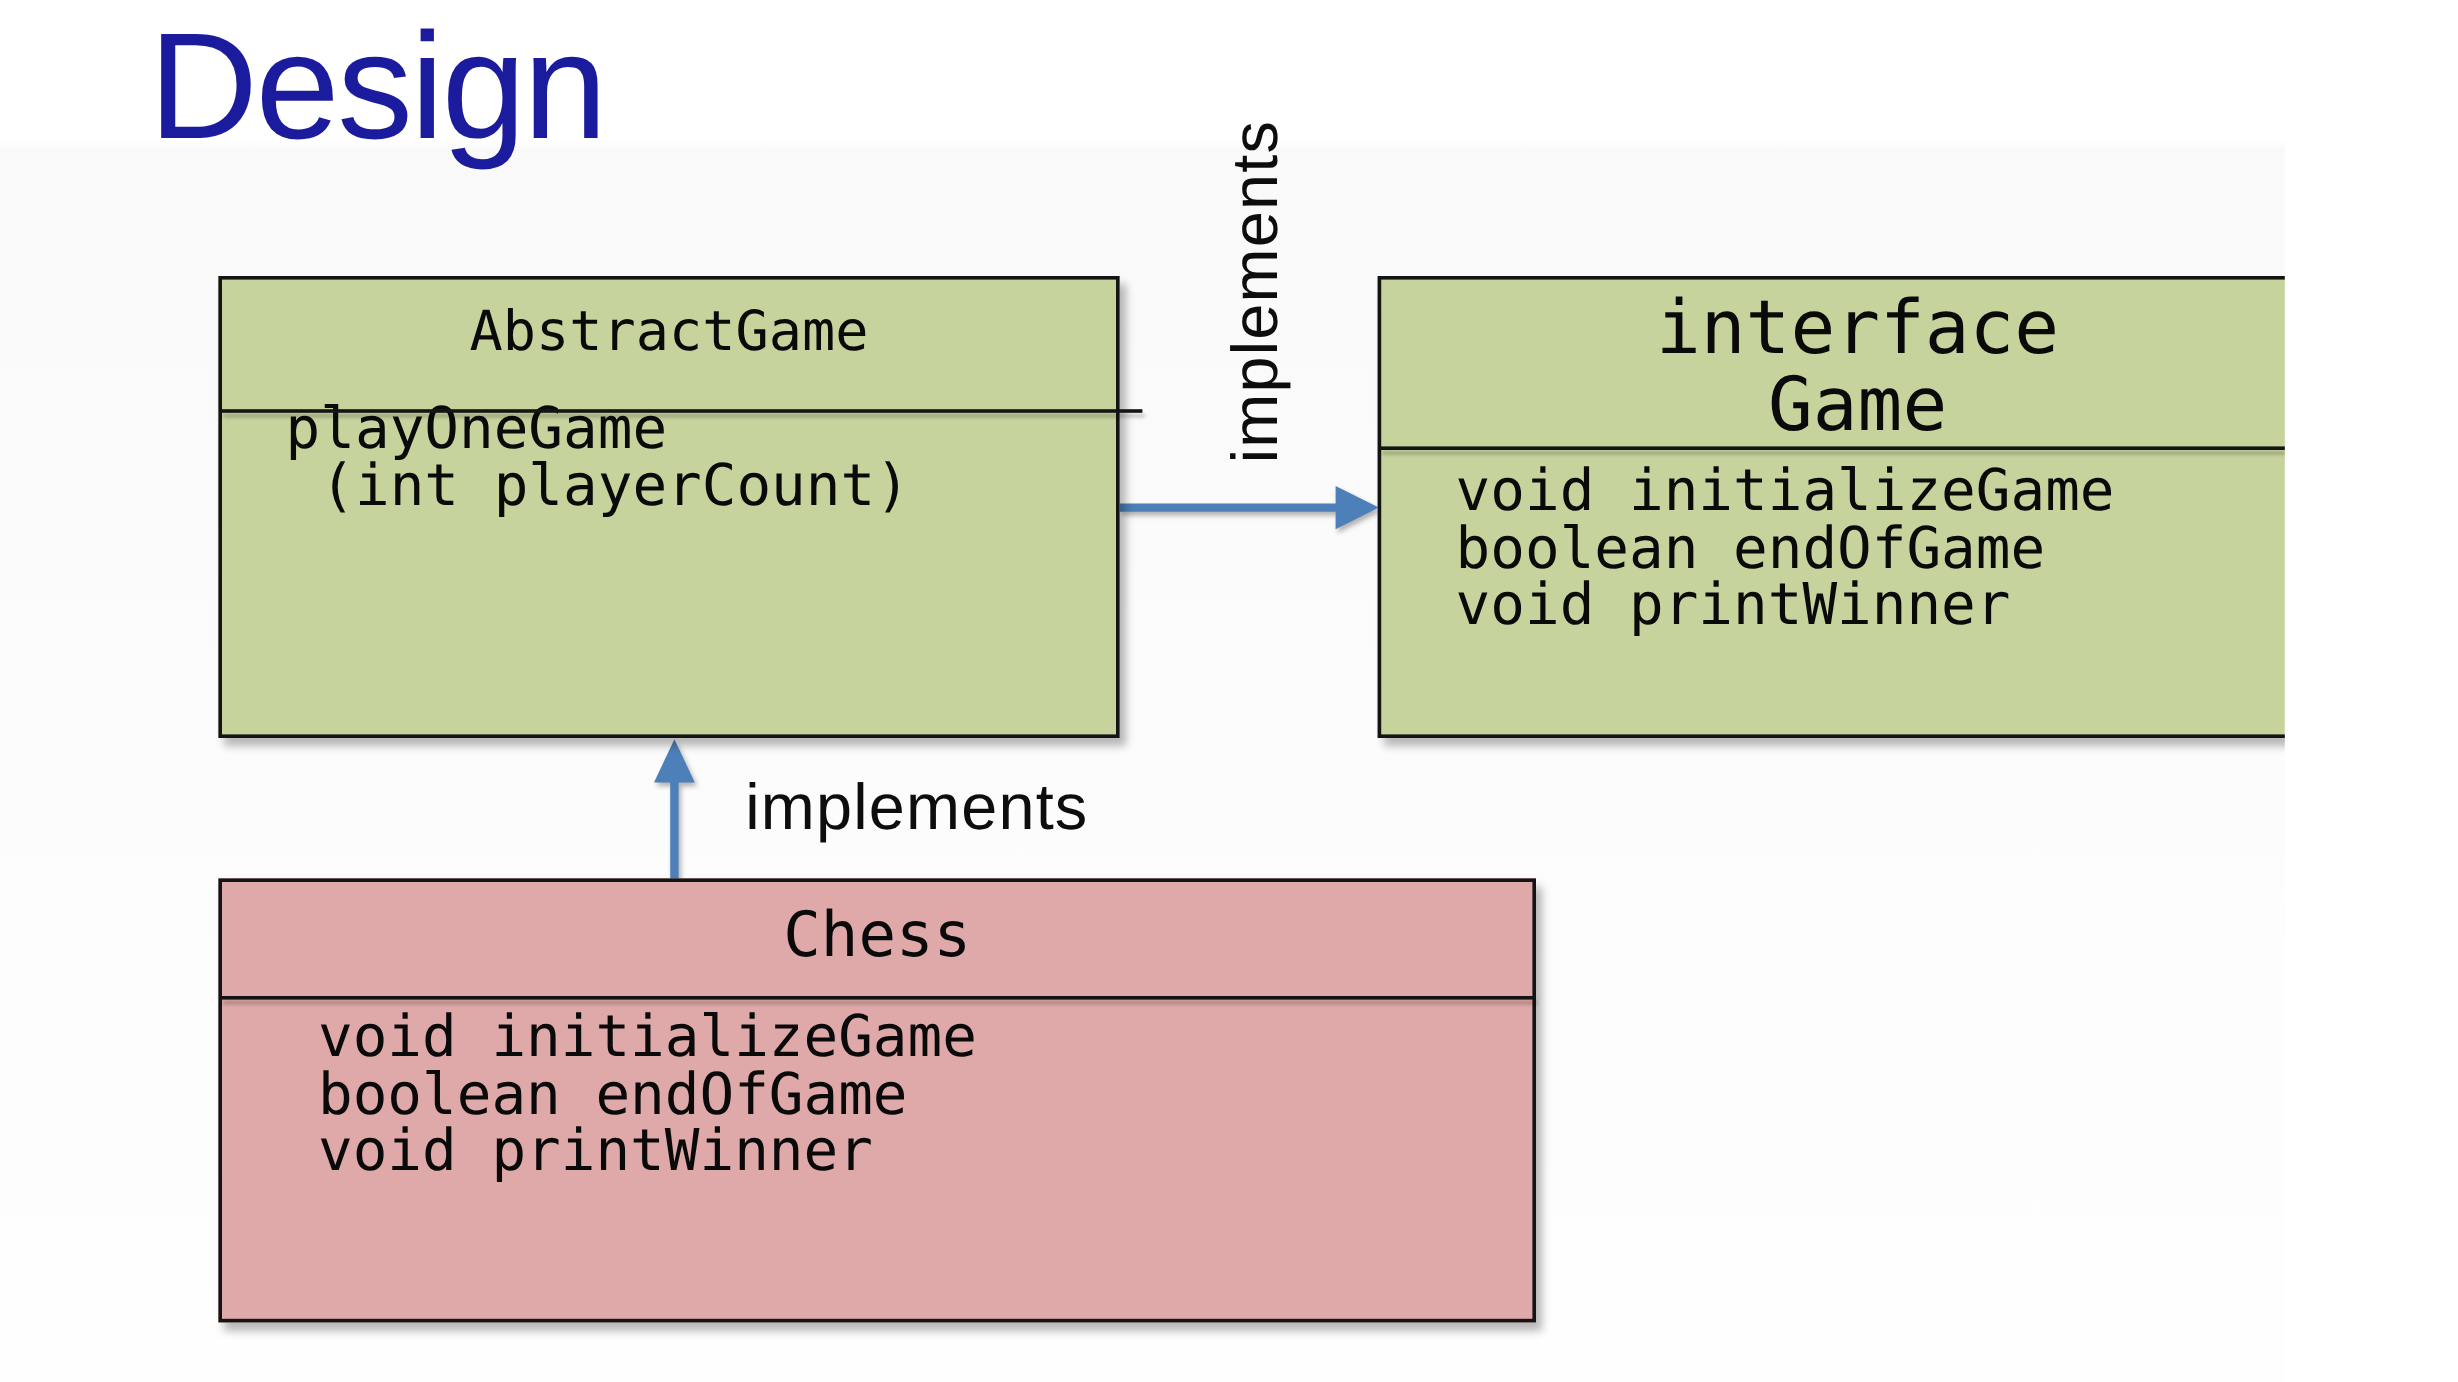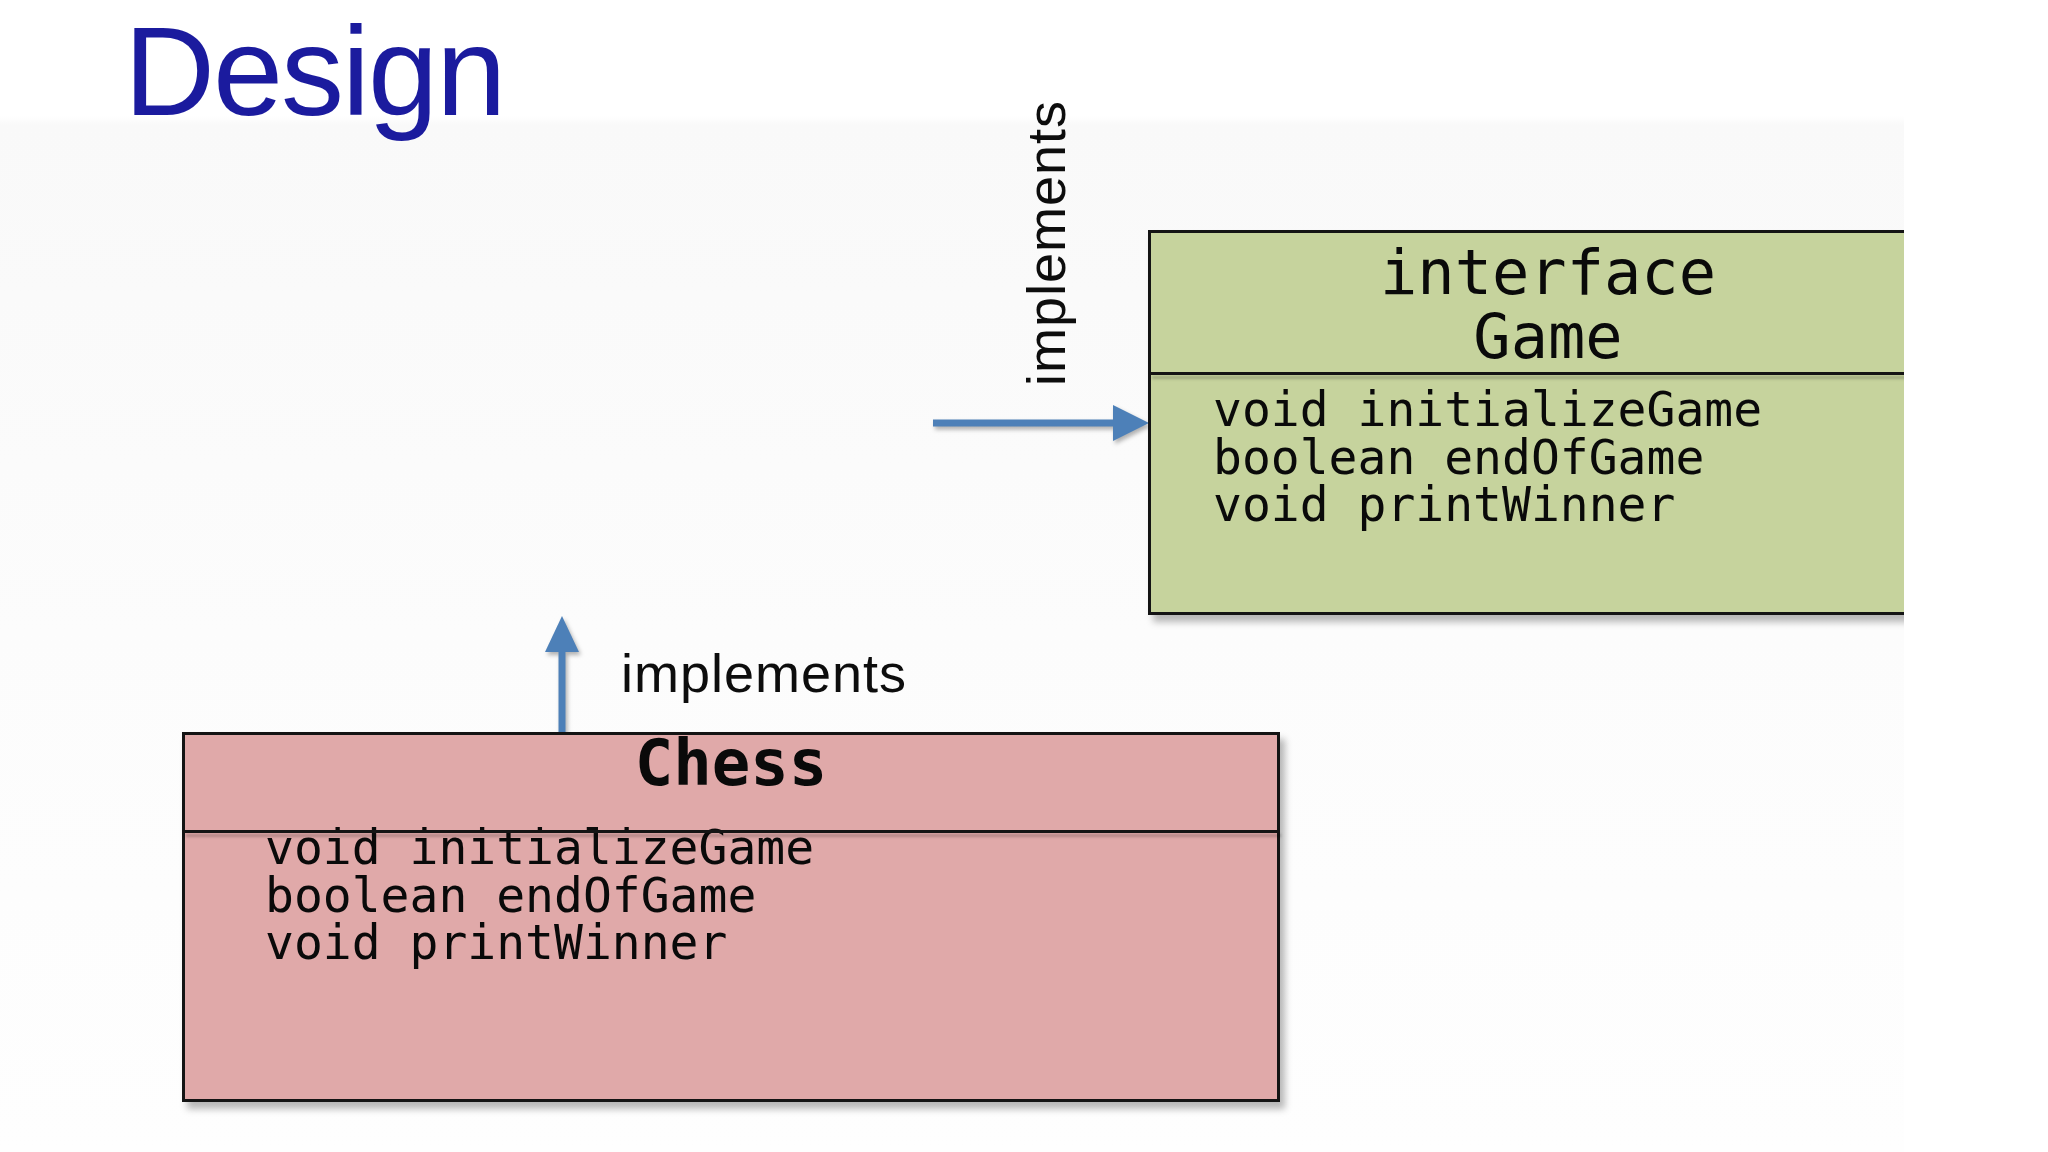--- a/index.html
+++ b/index.html
@@ -60,21 +60,21 @@
   #box-abstract .body { padding: 33px 0 0 53px; }
 
   
   #box-interface { left: 1148px; top: 230px; width: 800px; height: 385px; }
   #box-interface .hdr { padding-top: 8px; font-size: 62px; line-height: 64px; }
   #box-interface .divider { top: 139px; width: 801px; }
   #box-interface .body { padding: 17px 0 0 62px; }
 
   
   #box-chess { left: 182px; top: 732px; width: 1098px; height: 370px; }
-  #box-chess .hdr { font-size: 64px; line-height: 56px; font-weight: bold; }
+  #box-chess .hdr { padding-top: 17px; font-size: 52px; line-height: 56px; }
   #box-chess .divider { top: 95px; width: 1095px; }
   #box-chess .body { padding: 33px 0 0 80px; }
 
   
   svg.arrows {
     position: absolute;
     left: 0; top: 0;
     width: 2048px; height: 1152px;
     pointer-events: none;
     filter: drop-shadow(2px 3px 2px rgba(0,0,0,0.30));
@@ -112,20 +112,30 @@
     <g>
       <line x1="562" y1="734" x2="562" y2="649" stroke="#4d80b8" stroke-width="7"></line>
       <polygon points="545,652 579,652 562,616" fill="#4d80b8"></polygon>
     </g>
   </svg>
 
   <div class="impl-label" id="impl-vertical">implements</div>
 
   <div class="impl-label" id="impl-horizontal">implements</div>
 
+  <div class="uml-box green" id="box-abstract">
+    <div class="hdr">
+      <div class="hline">AbstractGame</div>
+    </div>
+    <div class="divider"></div>
+    <div class="body">
+      <div class="line">playOneGame</div>
+      <div class="line"> (int playerCount)</div>
+    </div>
+  </div>
 
   <div class="uml-box green" id="box-interface">
     <div class="hdr">
       <div class="hline">interface</div>
       <div class="hline">Game</div>
     </div>
     <div class="divider"></div>
     <div class="body">
       <div class="line">void initializeGame</div>
       <div class="line">boolean endOfGame</div>

